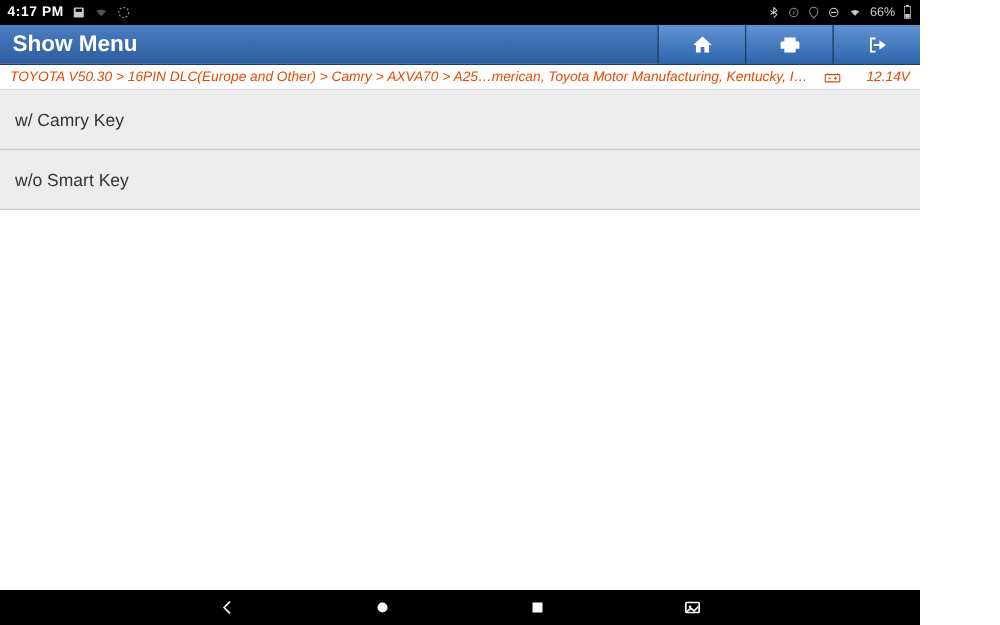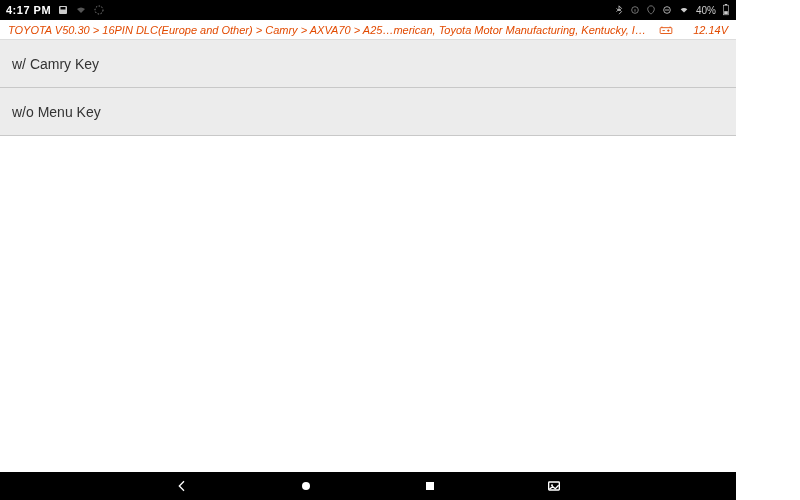--- a/index.html
+++ b/index.html
@@ -110,31 +110,51 @@
         <svg viewBox="0 0 24 24" width="10" height="10">
             <circle cx="12" cy="12" r="8" fill="none" stroke="#ccc" stroke-width="2"></circle>
             <line x1="7" y1="12" x2="17" y2="12" stroke="#ccc" stroke-width="2"></line>
           </svg>
       </span>
       <span class="ic">
         <svg viewBox="0 0 24 24" width="12" height="10">
             <path d="M12 18 L4 10 Q12 4 20 10 Z" fill="#ccc"></path>
           </svg>
       </span>
-      <span style="font-size:10px;color:#ccc;">40%</span>
+      <span style="font-size:10px;color:#ccc;">66%</span>
       <span class="ic">
         <svg viewBox="0 0 12 20" width="8" height="12">
             <rect x="2" y="2" width="8" height="16" fill="none" stroke="#ccc" stroke-width="1"></rect>
             <rect x="4" y="0" width="4" height="2" fill="#ccc"></rect>
             <rect x="3" y="12" width="6" height="5" fill="#ccc"></rect>
           </svg>
       </span>
     </div>
   </div>
 
+  <div class="titlebar">
+    <div class="title">Show Menu</div>
+    <div class="actions">
+      <div class="actionbtn">
+        <svg viewBox="0 0 24 24">
+            <path d="M12 3 L2 12 H5 V20 H10 V14 H14 V20 H19 V12 H22 Z"></path>
+          </svg>
+      </div>
+      <div class="actionbtn">
+        <svg viewBox="0 0 24 24">
+            <path d="M6 4 H18 V8 H6 Z M4 8 H20 C21 8 22 9 22 10 V16 H18 V20 H6 V16 H2 V10 C2 9 3 8 4 8 Z M8 14 H16 V18 H8 Z"></path>
+          </svg>
+      </div>
+      <div class="actionbtn">
+        <svg viewBox="0 0 24 24">
+            <path d="M10 4 H4 V20 H10 V18 H6 V6 H10 Z M14 7 L21 12 L14 17 V13 H8 V11 H14 Z"></path>
+          </svg>
+      </div>
+    </div>
+  </div>
 
   <div class="breadcrumb">
     <span class="crumbs">TOYOTA V50.30 &gt; 16PIN DLC(Europe and Other) &gt; Camry &gt; AXVA70 &gt; A25…merican, Toyota Motor Manufacturing, Kentucky, Inc.) Product &gt; 2020.10-</span>
     <span class="voltage">
       <svg viewBox="0 0 24 16">
         <rect x="2" y="4" width="20" height="10" rx="1"></rect>
           <line x1="5" y1="2" x2="5" y2="4"></line>
           <line x1="19" y1="2" x2="19" y2="4"></line>
           <line x1="6" y1="9" x2="10" y2="9"></line>
           <line x1="14" y1="9" x2="18" y2="9"></line>
@@ -142,21 +162,21 @@
       </svg>
       <span>12.14V</span>
     </span>
   </div>
 
   <div class="menu-list">
     <div class="menu-item">
       <span>w/ Camry Key</span>
     </div>
     <div class="menu-item">
-      <span>w/o Menu Key</span>
+      <span>w/o Smart Key</span>
     </div>
   </div>
 
 
   <div class="navbar">
     <div class="navbtn">
       <svg viewBox="0 0 24 24">
           <polyline points="15 5 8 12 15 19"></polyline>
         </svg>
     </div>

